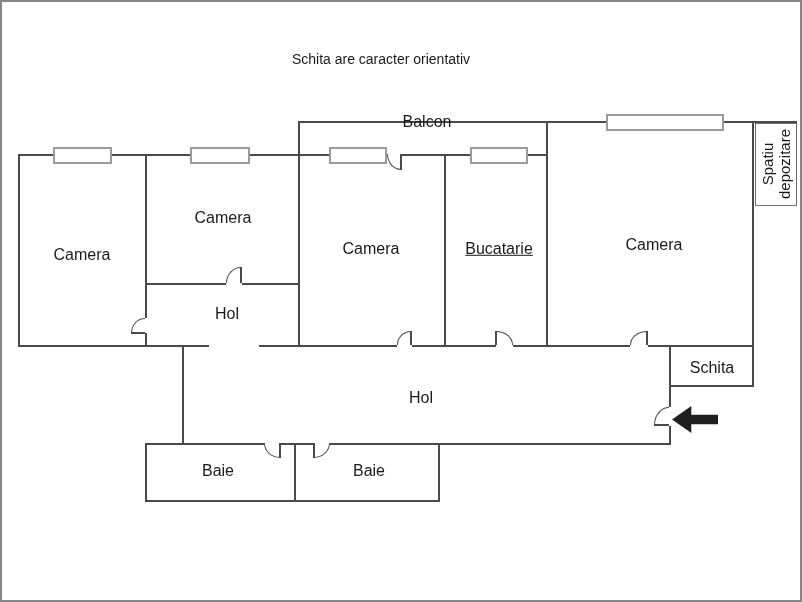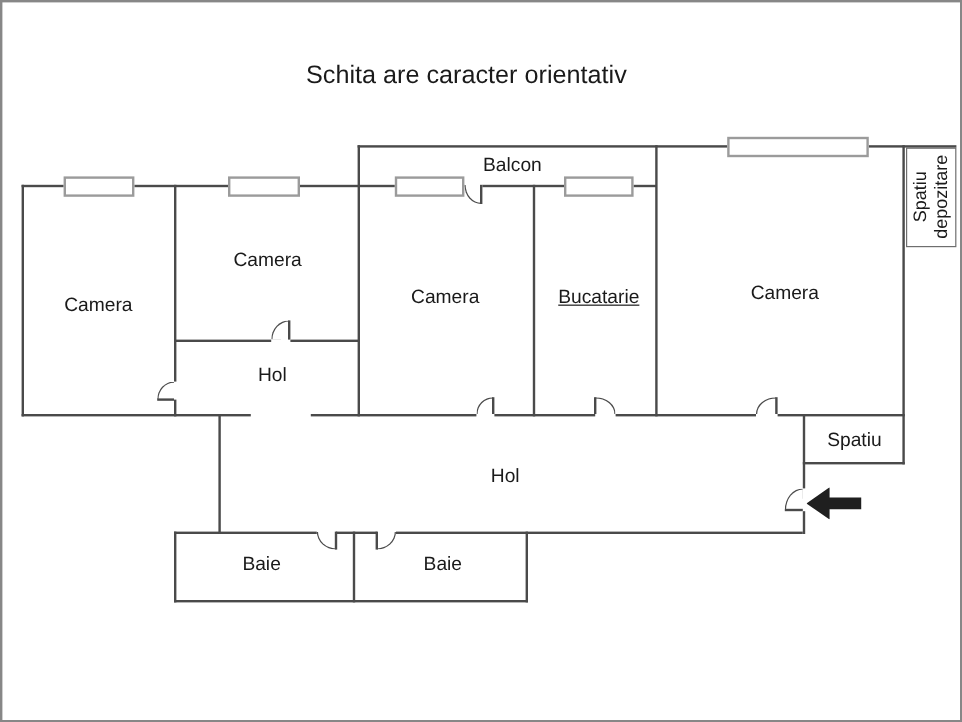--- a/index.html
+++ b/index.html
@@ -15,22 +15,23 @@
     position:relative;
     width:802px;height:602px;
     box-sizing:border-box;
     border:2px solid var(--frame);
     background:var(--bg);
     font-family:"Liberation Sans", sans-serif;
     overflow:hidden;
   }
   .title{
     position:absolute;
-    left:253px;top:49px;width:320px;
-    font-size:21px;
+    left:219px;top:49px;width:320px;
+    text-align:center;
+    font-size:14px;
     color:var(--text);
   }
   .wall{position:absolute;background:var(--wall);}
   .window{
     position:absolute;
     box-sizing:border-box;
     background:var(--bg);
     border:2px solid var(--win);
   }
   .door-arc{position:absolute;box-sizing:border-box;background:transparent;}
@@ -116,21 +117,21 @@
     <div class="door-arc" style="left: 494px; top: 329px; width: 17px; height: 14px; border-top: 1.5px solid rgb(74, 74, 74); border-right: 1.5px solid rgb(74, 74, 74); border-top-right-radius: 100%;"></div>
     <div class="door-arc" style="left: 628px; top: 329px; width: 17px; height: 14px; border-top: 1.5px solid rgb(74, 74, 74); border-left: 1.5px solid rgb(74, 74, 74); border-top-left-radius: 100%;"></div>
     <div class="door-arc" style="left: 262px; top: 441px; width: 16px; height: 15px; border-bottom: 1.5px solid rgb(74, 74, 74); border-left: 1.5px solid rgb(74, 74, 74); border-bottom-left-radius: 100%;"></div>
     <div class="door-arc" style="left: 312px; top: 441px; width: 16px; height: 15px; border-bottom: 1.5px solid rgb(74, 74, 74); border-right: 1.5px solid rgb(74, 74, 74); border-bottom-right-radius: 100%;"></div>
     <div class="door-arc" style="left: 652px; top: 405px; width: 15px; height: 18px; border-top: 1.5px solid rgb(74, 74, 74); border-left: 1.5px solid rgb(74, 74, 74); border-top-left-radius: 100%;"></div>
     <div class="room-label" style="left: 80px; top: 253px;">Camera</div>
     <div class="room-label" style="left: 221px; top: 216px;">Camera</div>
     <div class="room-label" style="left: 369px; top: 247px;">Camera</div>
     <div class="room-label" style="left: 497px; top: 247px; text-decoration: underline;">Bucatarie</div>
     <div class="room-label" style="left: 652px; top: 243px;">Camera</div>
-    <div class="room-label" style="left: 425px; top: 137px;">Balcon</div>
+    <div class="room-label" style="left: 425px; top: 120px;">Balcon</div>
     <div class="room-label" style="left: 225px; top: 312px;">Hol</div>
     <div class="room-label" style="left: 419px; top: 396px;">Hol</div>
     <div class="room-label" style="left: 216px; top: 469px;">Baie</div>
     <div class="room-label" style="left: 367px; top: 469px;">Baie</div>
-    <div class="room-label" style="left: 710px; top: 366px;">Spatiu</div>
+    <div class="room-label" style="left: 710px; top: 366px;">Schita</div>
     <div class="room-label rotated" style="left: 774px; top: 162px;">Spatiu
 depozitare</div>
   </div>
 
 </body></html>

